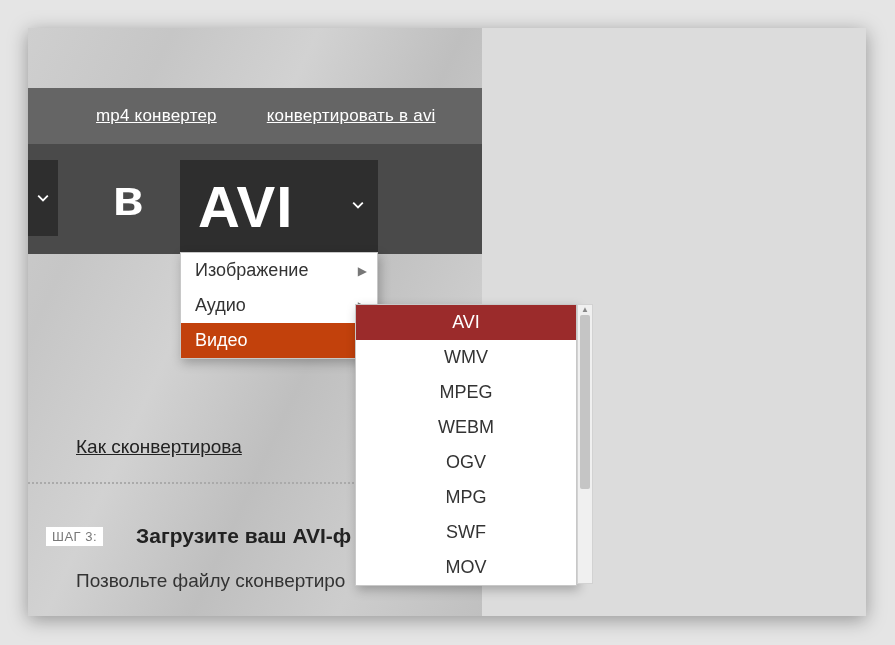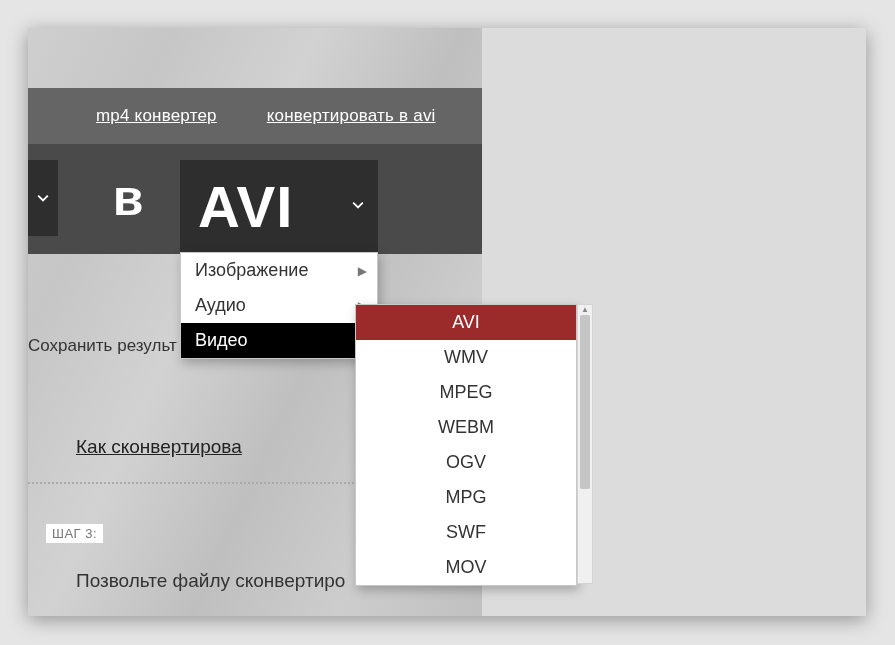--- a/index.html
+++ b/index.html
@@ -134,21 +134,21 @@
     }
     .dd-row .arrow-right {
       position: absolute;
       right: 10px;
       top: 50%;
       transform: translateY(-50%);
       font-size: 12px;
       color: #777;
     }
     .dd-row.active {
-      background: #000000;
+      background: #c2410c;
       color: #fff;
     }
     .dd-row.active .arrow-right { color: #fff; }
 
     .save-row {
       position: absolute;
       top: 300px;
       left: 0;
       width: 454px;
       height: 36px;
@@ -301,31 +301,29 @@
       <div class="dd-row">
         <span>Аудио</span>
         <span class="arrow-right">▶</span>
       </div>
       <div class="dd-row active">
         <span>Видео</span>
         <span class="arrow-right">▶</span>
       </div>
     </div>
 
-    <div class="save-row">
-      <span>Сохранить результ</span>
-    </div>
     <div class="gdrive-ghost">Google Drive</div>
 
     <div class="howto">Как сконвертирова</div>
 
     <div class="dotted"></div>
 
     <div class="step-row">
       <span class="step-badge">ШАГ 3:</span>
+      <span class="step-title">Загрузите ваш AVI-ф</span>
     </div>
 
     <div class="body-text">Позвольте файлу сконвертиро</div>
   </div>
 
   <div class="dropdown-secondary">
     <div class="dd2-row active">AVI</div>
     <div class="dd2-row">WMV</div>
     <div class="dd2-row">MPEG</div>
     <div class="dd2-row">WEBM</div>

